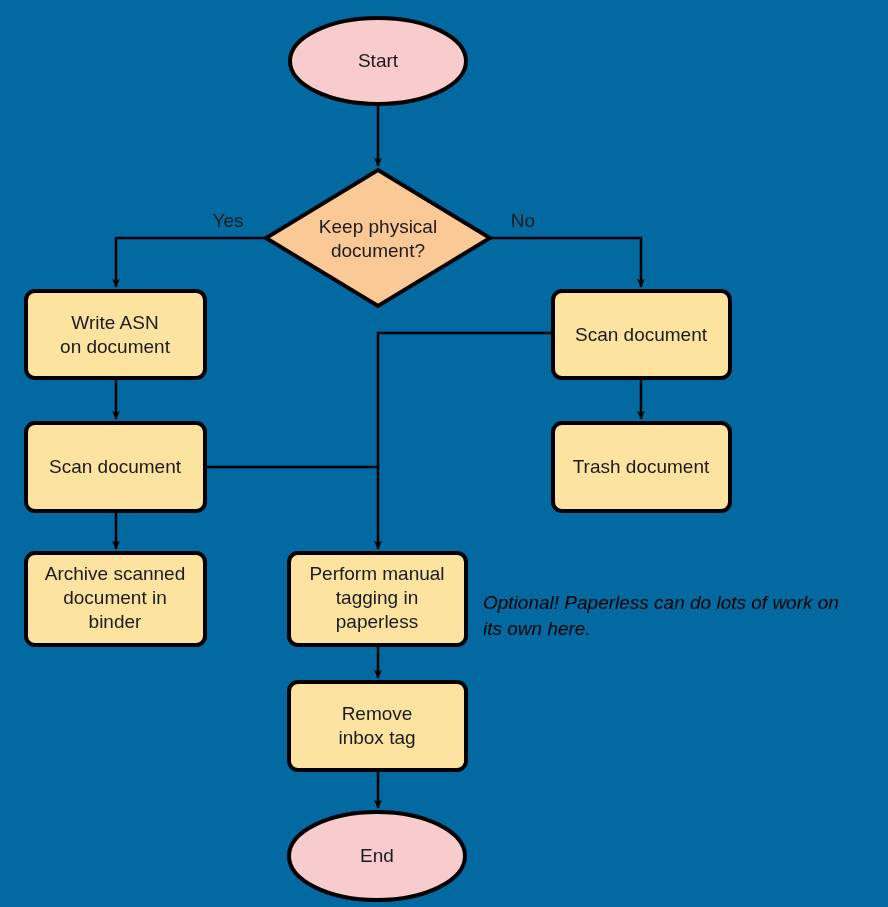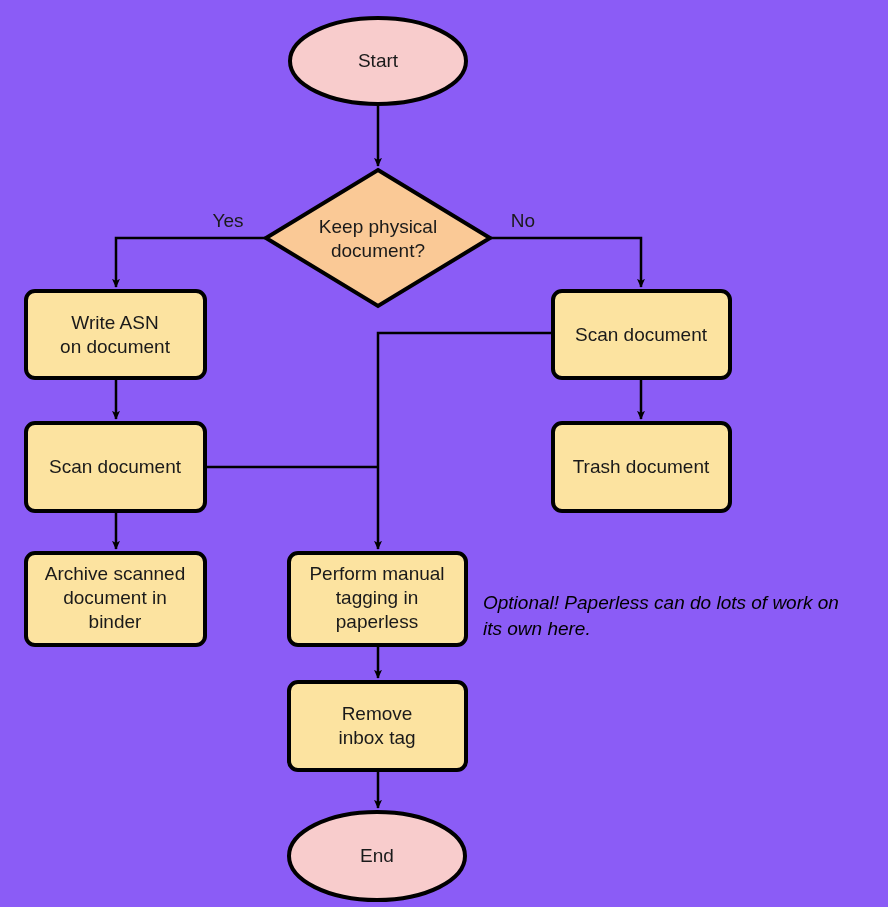--- a/index.html
+++ b/index.html
@@ -7,21 +7,21 @@
     padding: 0;
     background: #ffffff;
   }
   body {
     font-family: "Liberation Sans", sans-serif;
   }
   #canvas {
     position: relative;
     width: 888px;
     height: 907px;
-    background: #8b5cf6;
+    background: #0369a1;
     overflow: hidden;
   }
   #flow-svg {
     position: absolute;
     top: 0;
     left: 0;
     width: 888px;
     height: 907px;
   }
   .node-label {

